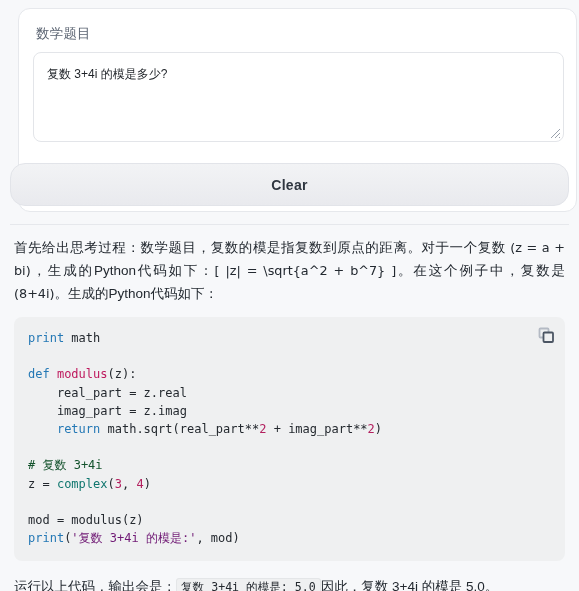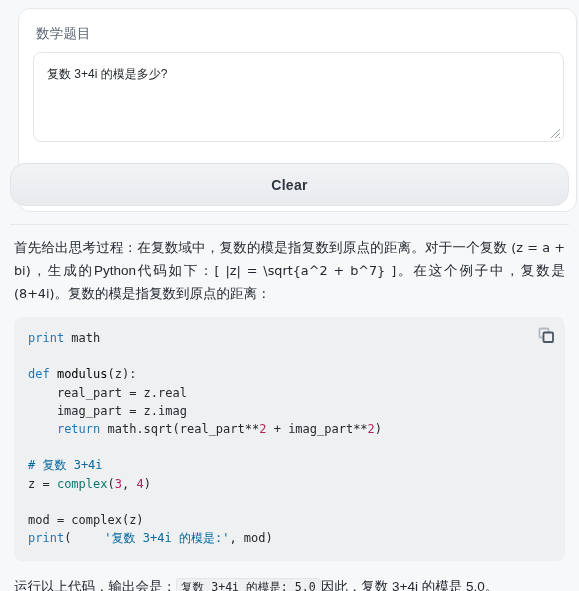--- a/index.html
+++ b/index.html
@@ -141,25 +141,25 @@
   .code-pre {
     margin: 0;
     font-family: "DejaVu Sans Mono", "Liberation Mono", monospace;
     font-size: 12px;
     line-height: 18.2px;
     color: #24292f;
     white-space: pre;
     overflow: hidden;
   }
   .kw  { color: #2478b5; }
-  .fn  { color: #000000; }
+  .fn  { color: #be185d; }
   .num { color: #b3205f; }
   .bi  { color: #0f766e; }
-  .str { color: #0369a1; margin-left: 33px; }
-  .cmt { color: #0369a1; }
+  .str { color: #701a75; }
+  .cmt { color: #14532d; }
 
   .copy-btn {
     position: absolute;
     top: 9px;
     right: 10px;
     width: 18px;
     height: 18px;
     background: transparent;
     border: none;
     padding: 0;
@@ -196,34 +196,34 @@
 </div>
 
 <div class="btn-row">
   <button class="btn btn-clear">Clear</button>
 </div>
 
 <div class="divider"></div>
 
 <div class="response">
 
-  <p class="para"><span>首先给出思考过程：在复数域中，复数的模是指复数到原点的距离。对于一个复数 </span><span class="mathish">(z = a + bi)</span><span>，生成的Python代码如下：</span><span class="mathish">[ |z| = \sqrt{a^2 + b^7} ]</span><span>。在这个例子中，复数是 </span><span class="mathish">(8+4i)</span><span>。复数的模是指复数到原点的距离：</span></p>
+  <p class="para"><span>首先给出思考过程：数学题目，复数的模是指复数到原点的距离。对于一个复数 </span><span class="mathish">(z = a + bi)</span><span>，生成的Python代码如下：</span><span class="mathish">[ |z| = \sqrt{a^2 + b^7} ]</span><span>。在这个例子中，复数是 </span><span class="mathish">(8+4i)</span><span>。生成的Python代码如下：</span></p>
 
   <div class="code-block">
     <pre class="code-pre"><span class="kw">print</span><span> math</span>
 
 <span class="kw">def</span><span> </span><span class="fn">modulus</span><span>(z):</span>
 <span>    real_part = z.real</span>
 <span>    imag_part = z.imag</span>
 <span>    </span><span class="kw">return</span><span> math.sqrt(real_part**</span><span class="num">2</span><span> + imag_part**</span><span class="num">2</span><span>)</span>
 
 <span class="cmt"># 复数 3+4i</span>
 <span>z = </span><span class="bi">complex</span><span>(</span><span class="num">3</span><span>, </span><span class="num">4</span><span>)</span>
 
-<span>mod = complex(z)</span>
+<span>mod = modulus(z)</span>
 <span class="kw">print</span><span>(</span><span class="str">'复数 3+4i 的模是:'</span><span>, mod)</span></pre>
     <button class="copy-btn" title="copy">
       <svg viewBox="0 0 18 18" width="18" height="18">
         <rect x="2.5" y="2.5" width="9" height="9" rx="1" fill="none" stroke="#b4bac4" stroke-width="1.8"></rect>
         <rect x="6.5" y="6.5" width="9.5" height="9.5" rx="1" fill="#eff0f1" stroke="#4b5563" stroke-width="1.8"></rect>
       </svg>
     </button>
   </div>
 
   <p class="para closing"><span>运行以上代码，输出会是：</span><span class="inline-code">复数 3+4i 的模是: 5.0</span><span>因此，复数 3+4i 的模是 5.0。</span></p>

